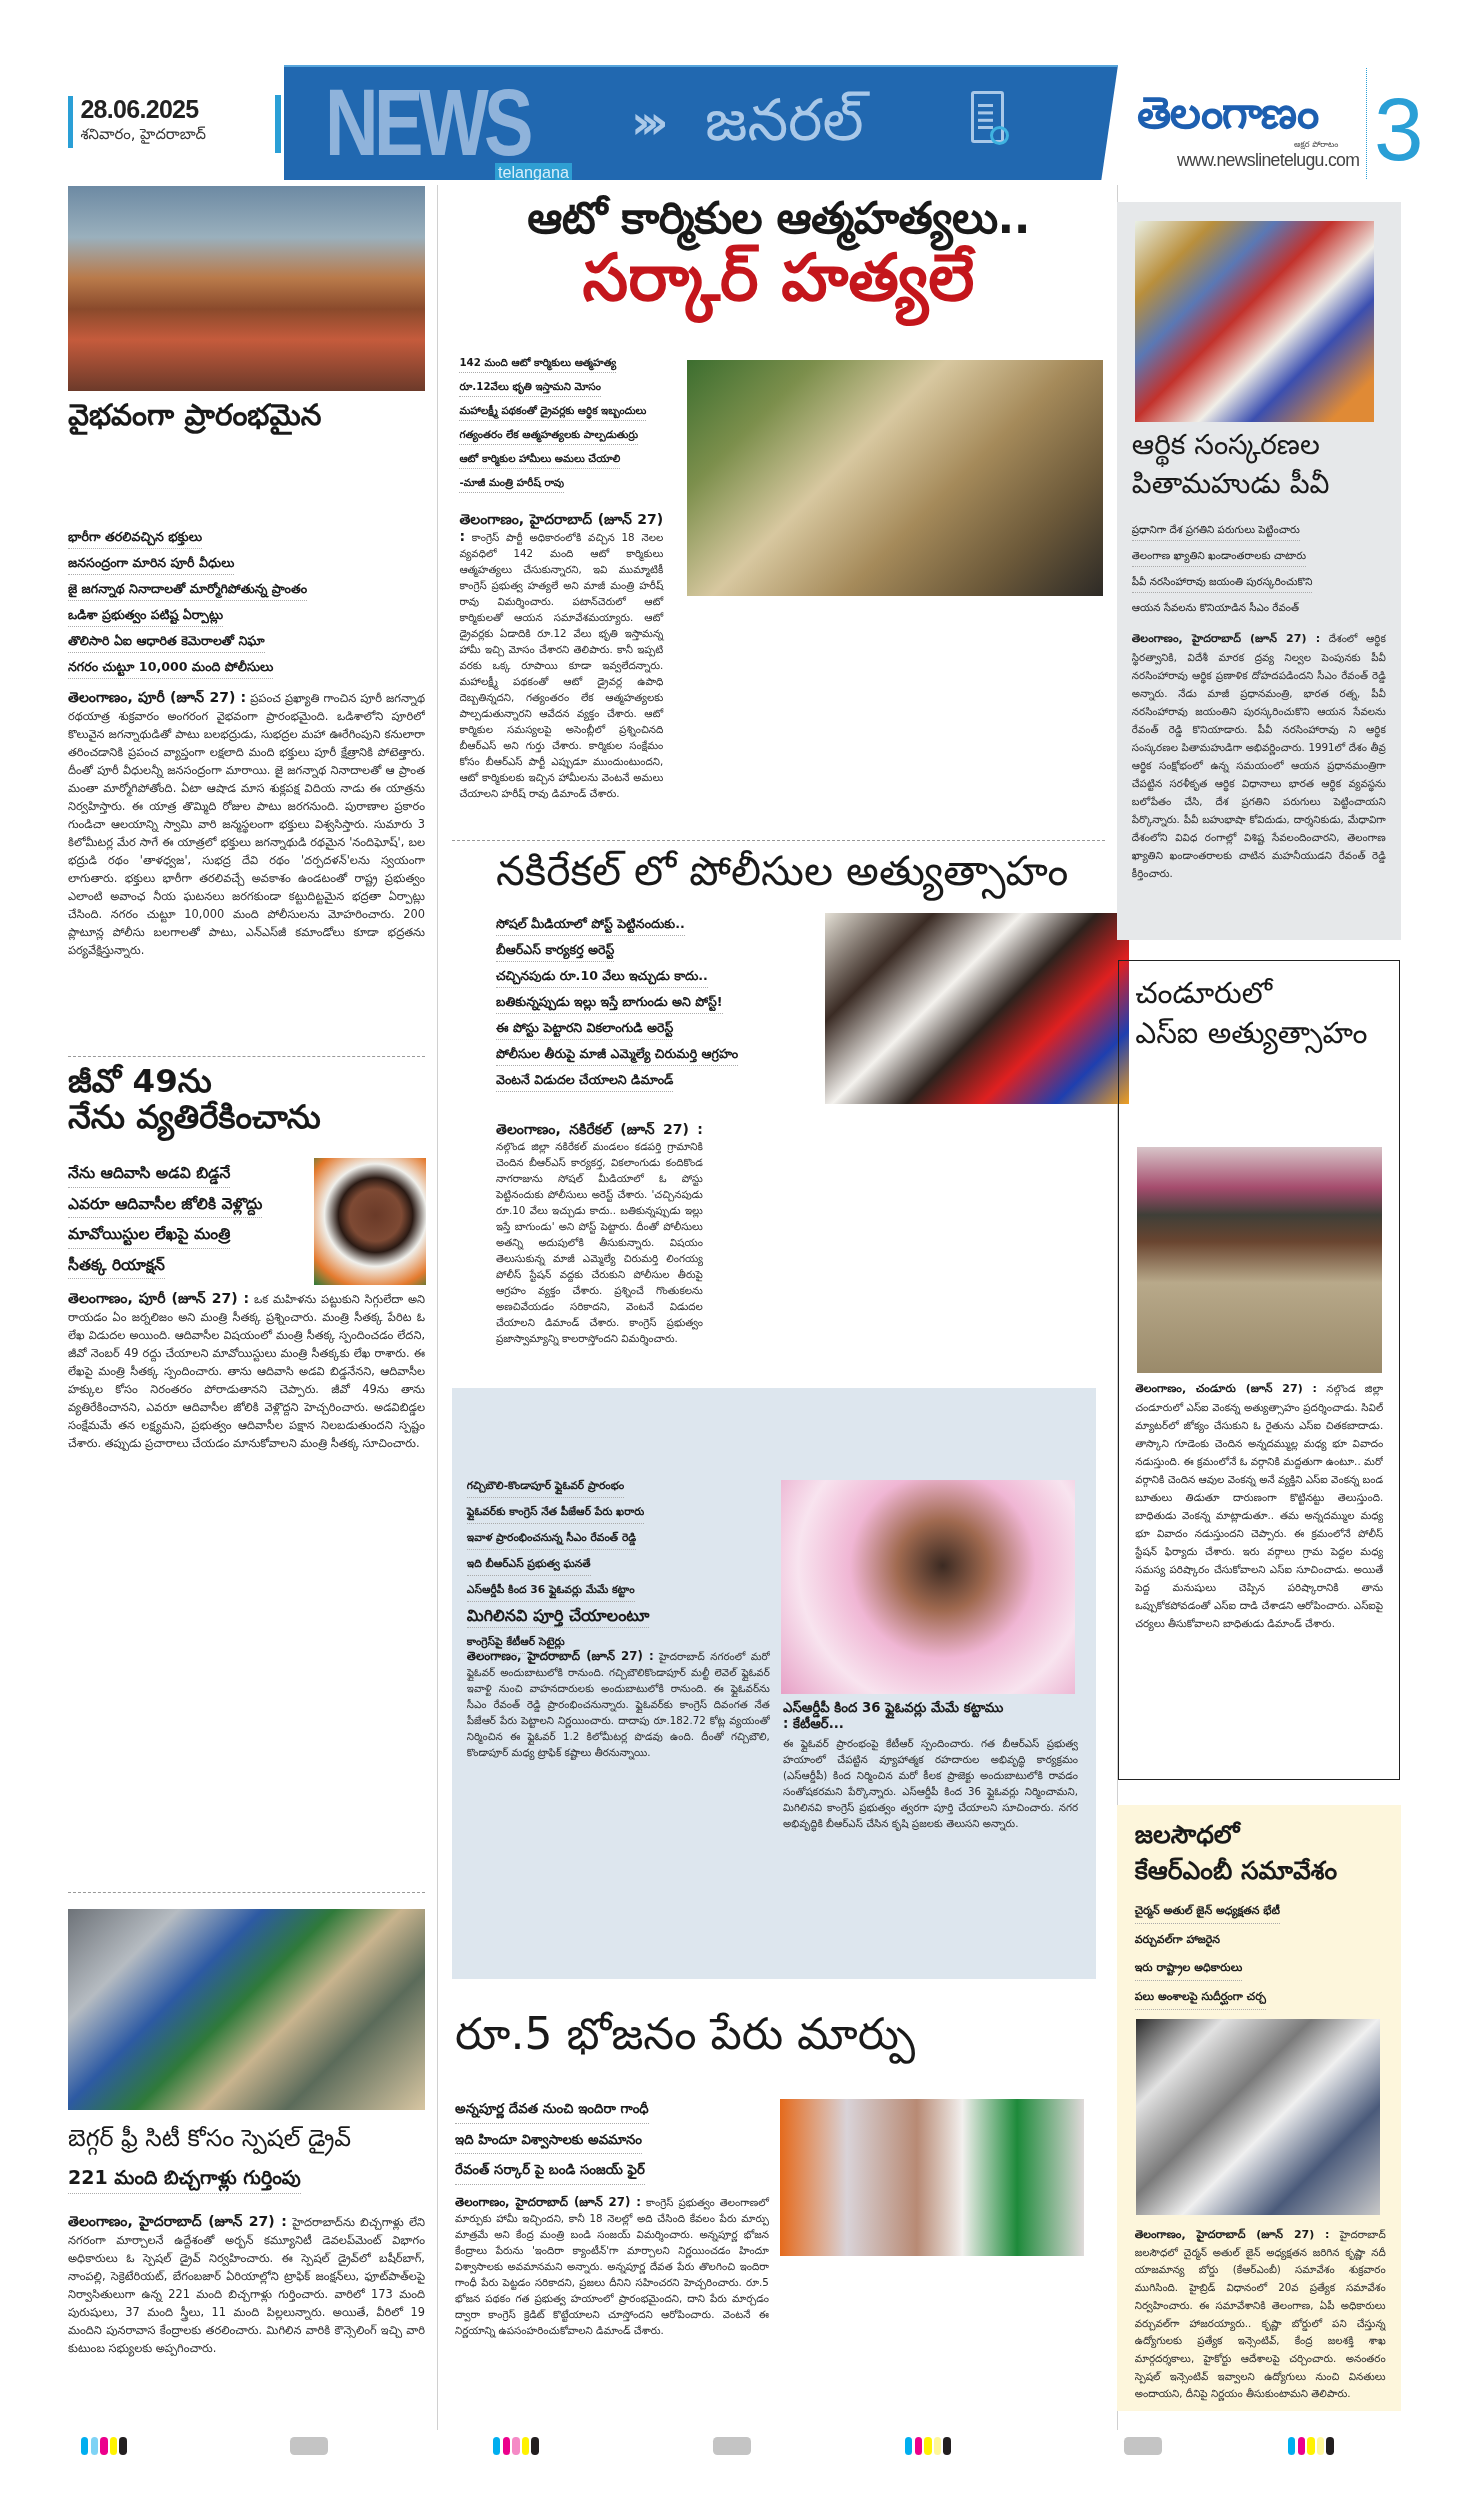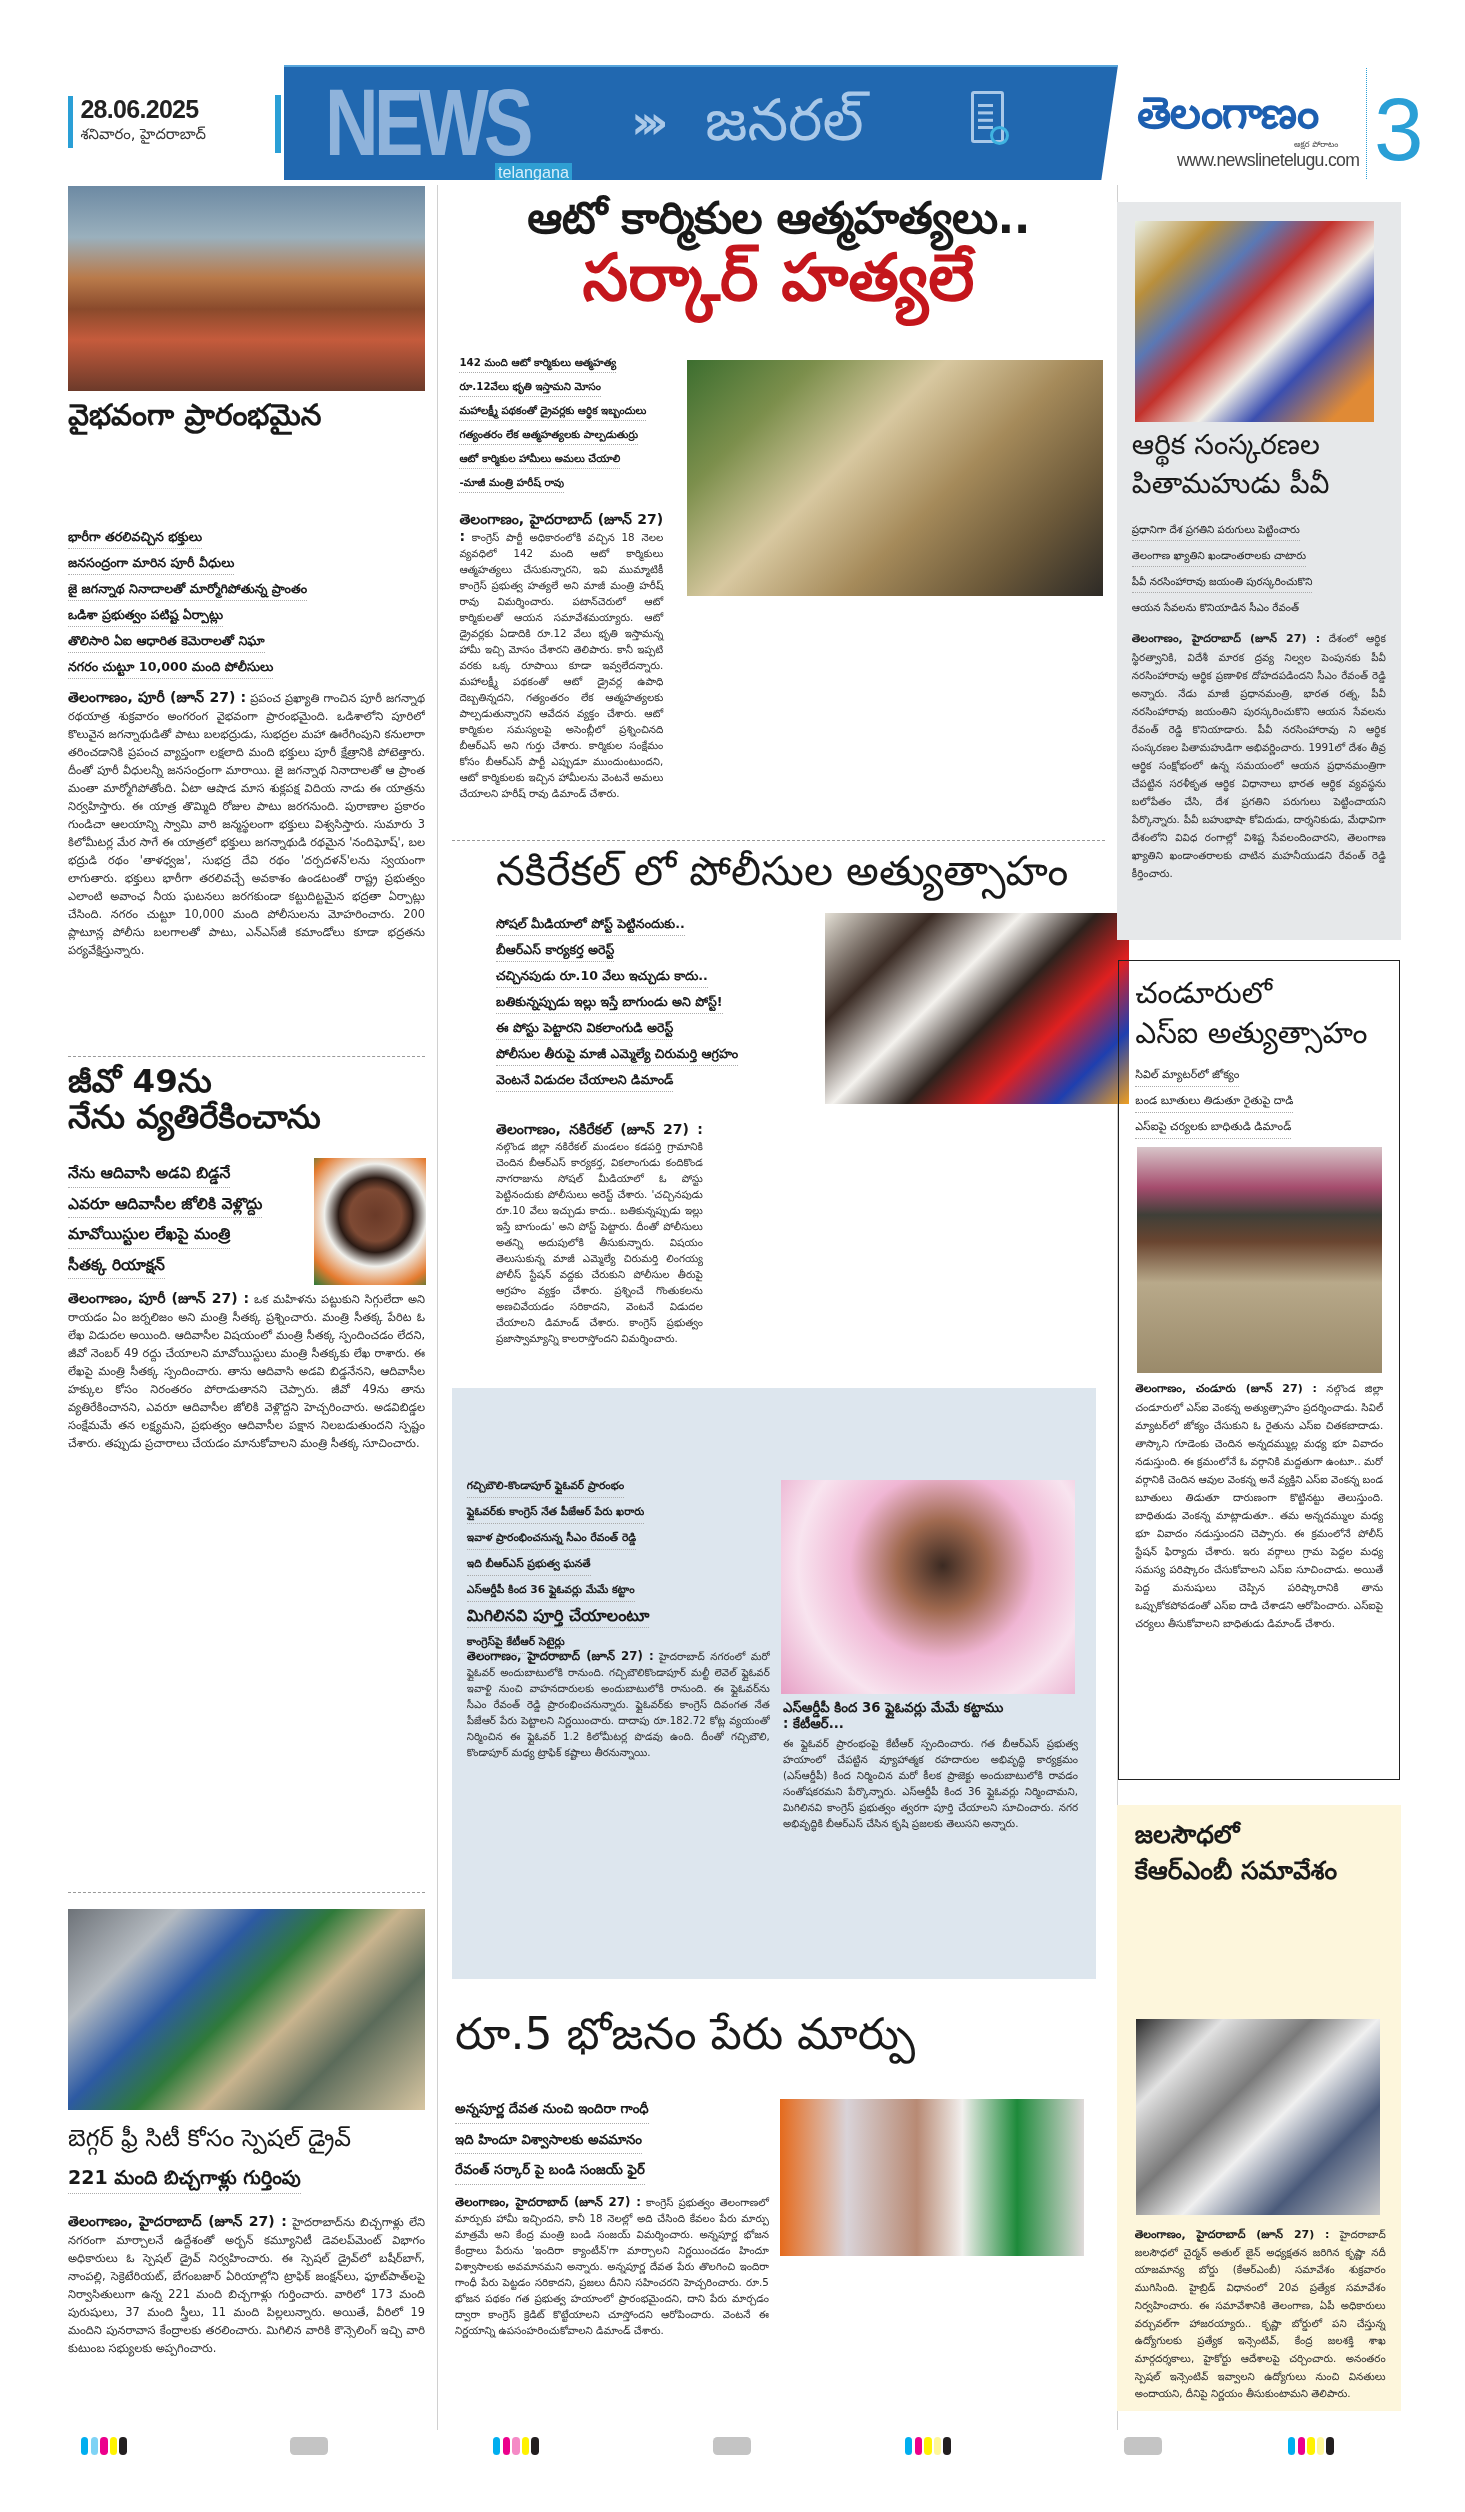--- a/index.html
+++ b/index.html
@@ -219,35 +219,36 @@
   </div>
   <div class="body" style="position:absolute;left:14.8px;top:427px;width:254px;height:303px;overflow:hidden;font-size:10.3px;line-height:18px;">
     <span class="dateline" style="font-size:11px;">తెలంగాణం, హైదరాబాద్ (జూన్ 27) :</span>
     <span>దేశంలో ఆర్థిక స్థిరత్వానికి, విదేశీ మారక ద్రవ్య నిల్వల పెంపునకు పీవీ నరసింహారావు ఆర్థిక ప్రణాళిక దోహదపడిందని సీఎం రేవంత్ రెడ్డి అన్నారు. నేడు మాజీ ప్రధానమంత్రి, భారత రత్న, పీవీ నరసింహారావు జయంతిని పురస్కరించుకొని ఆయన సేవలను రేవంత్ రెడ్డి కొనియాడారు. పీవీ నరసింహారావు ని ఆర్థిక సంస్కరణల పితామహుడిగా అభివర్ణించారు. 1991లో దేశం తీవ్ర ఆర్థిక సంక్షోభంలో ఉన్న సమయంలో ఆయన ప్రధానమంత్రిగా చేపట్టిన సరళీకృత ఆర్థిక విధానాలు భారత ఆర్థిక వ్యవస్థను బలోపేతం చేసి, దేశ ప్రగతిని పరుగులు పెట్టించాయని పేర్కొన్నారు. పీవీ బహుభాషా కోవిదుడు, దార్శనికుడు, మేధావిగా దేశంలోని వివిధ రంగాల్లో విశిష్ట సేవలందించారని, తెలంగాణ ఖ్యాతిని ఖండాంతరాలకు చాటిన మహనీయుడని రేవంత్ రెడ్డి కీర్తించారు.</span>
   </div>
 </article>
 
 <article style="position:absolute;left:1118px;top:960px;width:282px;height:820px;border:1.5px solid #222;">
   <div class="hl" style="position:absolute;left:16.2px;top:16.2px;font-size:29.5px;font-weight:normal;">చండూరులో</div>
   <div class="hl" style="position:absolute;left:16.2px;top:56px;font-size:29.5px;font-weight:normal;">ఎస్ఐ అత్యుత్సాహం</div>
-  <div class="decks sm" style="position:absolute;left:16.2px;top:103px;width:244px;">
-    <div class="deck" style="font-size:11px;font-weight:normal;">సివిల్ మ్యాటర్‌లో జోక్యం</div>
-    <div class="deck" style="font-size:11px;font-weight:normal;">బండ బూతులు తిడుతూ రైతుపై దాడి</div>
-    <div class="deck" style="font-size:11px;font-weight:normal;">ఎస్ఐపై చర్యలకు బాధితుడి డిమాండ్</div>
-  </div>
   <div class="photo ph-si" style="left:17.7px;top:186px;width:245px;height:226px;"></div>
   <div class="body" style="position:absolute;left:16.2px;top:418px;width:248px;height:391px;overflow:hidden;font-size:10.3px;line-height:18px;">
     <span class="dateline" style="font-size:11px;">తెలంగాణం, చండూరు (జూన్ 27) :</span>
     <span>నల్గొండ జిల్లా చండూరులో ఎస్ఐ వెంకన్న అత్యుత్సాహం ప్రదర్శించాడు. సివిల్ మ్యాటర్‌లో జోక్యం చేసుకుని ఓ రైతును ఎస్ఐ చితకబాదాడు. తాస్కాని గూడెంకు చెందిన అన్నదమ్ముల్ల మధ్య భూ వివాదం నడుస్తుంది. ఈ క్రమంలోనే ఓ వర్గానికి మద్దతుగా ఉంటూ.. మరో వర్గానికి చెందిన ఆవుల వెంకన్న అనే వ్యక్తిని ఎస్ఐ వెంకన్న బండ బూతులు తిడుతూ దారుణంగా కొట్టినట్టు తెలుస్తుంది. బాధితుడు వెంకన్న మాట్లాడుతూ.. తమ అన్నదమ్ముల మధ్య భూ వివాదం నడుస్తుందని చెప్పారు. ఈ క్రమంలోనే పోలీస్ స్టేషన్ ఫిర్యాదు చేశారు. ఇరు వర్గాలు గ్రామ పెద్దల మధ్య సమస్య పరిష్కారం చేసుకోవాలని ఎస్ఐ సూచించాడు. అయితే పెద్ద మనుషులు చెప్పిన పరిష్కారానికి తాను ఒప్పుకోకపోవడంతో ఎస్ఐ దాడి చేశాడని ఆరోపించారు. ఎస్ఐపై చర్యలు తీసుకోవాలని బాధితుడు డిమాండ్ చేశారు.</span>
   </div>
 </article>
 
 <article style="position:absolute;left:1117px;top:1805px;width:284px;height:606px;background:#fdf6dc;">
   <div class="hl" style="position:absolute;left:17.7px;top:16.2px;font-size:25px;">జలసౌధలో</div>
   <div class="hl" style="position:absolute;left:17.7px;top:52px;font-size:25px;">కేఆర్ఎంబీ సమావేశం</div>
+  <div class="decks sm" style="position:absolute;left:17.7px;top:93px;width:244px;">
+    <div class="deck" style="font-size:11px;line-height:25px;">చైర్మన్ అతుల్ జైన్ అధ్యక్షతన భేటీ</div>
+    <div class="deck" style="font-size:11px;line-height:25px;border-bottom:none;">వర్చువల్‌గా హాజరైన</div>
+    <div class="deck" style="font-size:11px;line-height:25px;">ఇరు రాష్ట్రాల అధికారులు</div>
+    <div class="deck" style="font-size:11px;line-height:25px;">పలు అంశాలపై సుదీర్ఘంగా చర్చ</div>
+  </div>
   <div class="photo ph-krmb" style="left:19px;top:214px;width:244px;height:196px;"></div>
   <div class="body" style="position:absolute;left:17.7px;top:421px;width:251px;height:177px;overflow:hidden;font-size:10.3px;line-height:17.7px;">
     <span class="dateline" style="font-size:11px;">తెలంగాణం, హైదరాబాద్ (జూన్ 27) :</span>
     <span>హైదరాబాద్ జలసౌధలో చైర్మన్ అతుల్ జైన్ అధ్యక్షతన జరిగిన కృష్ణా నదీ యాజమాన్య బోర్డు (కేఆర్ఎంబీ) సమావేశం శుక్రవారం ముగిసింది. హైబ్రిడ్ విధానంలో 20వ ప్రత్యేక సమావేశం నిర్వహించారు. ఈ సమావేశానికి తెలంగాణ, ఏపీ అధికారులు వర్చువల్‌గా హాజరయ్యారు.. కృష్ణా బోర్డులో పని చేస్తున్న ఉద్యోగులకు ప్రత్యేక ఇన్సెంటివ్, కేంద్ర జలశక్తి శాఖ మార్గదర్శకాలు, హైకోర్టు ఆదేశాలపై చర్చించారు. అనంతరం స్పెషల్ ఇన్సెంటివ్ ఇవ్వాలని ఉద్యోగులు నుంచి వినతులు అందాయని, దీనిపై నిర్ణయం తీసుకుంటామని తెలిపారు.</span>
   </div>
 </article>
 
 <div class="marks" style="left:81px;">
   <span style="background:#00aeef"></span>
   <span style="background:#7fd3f5"></span>

